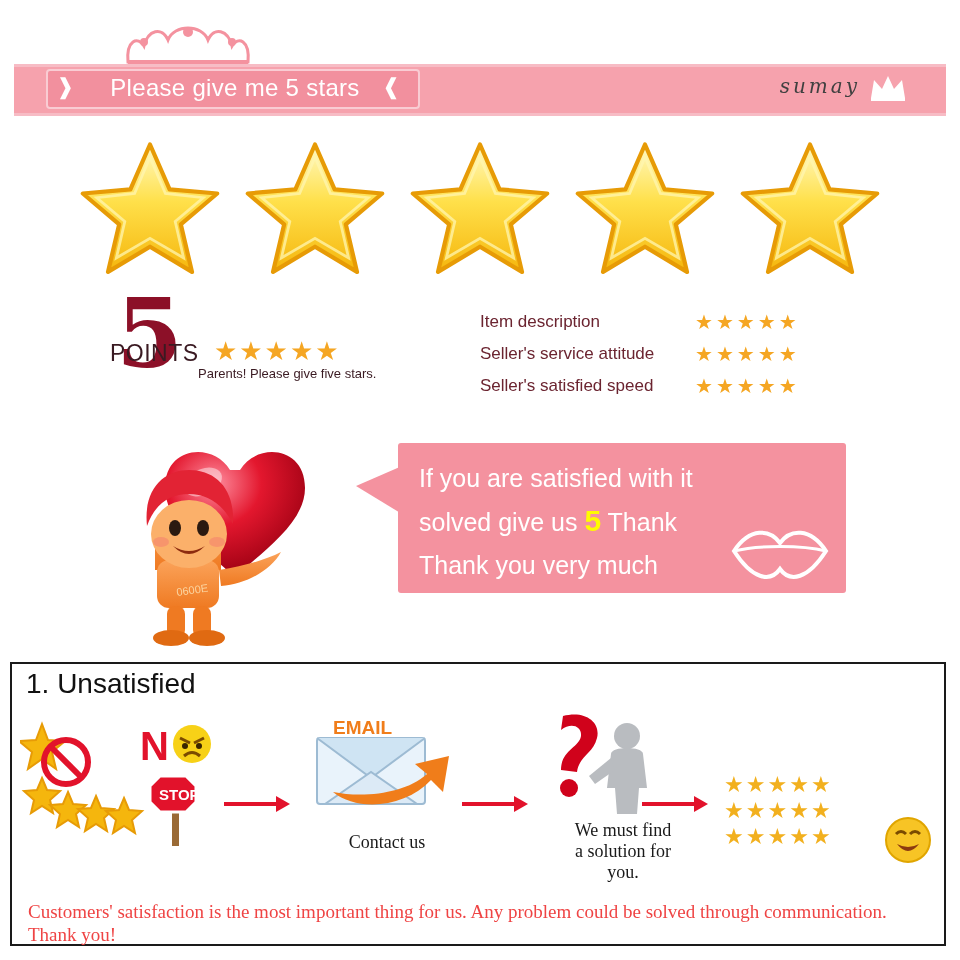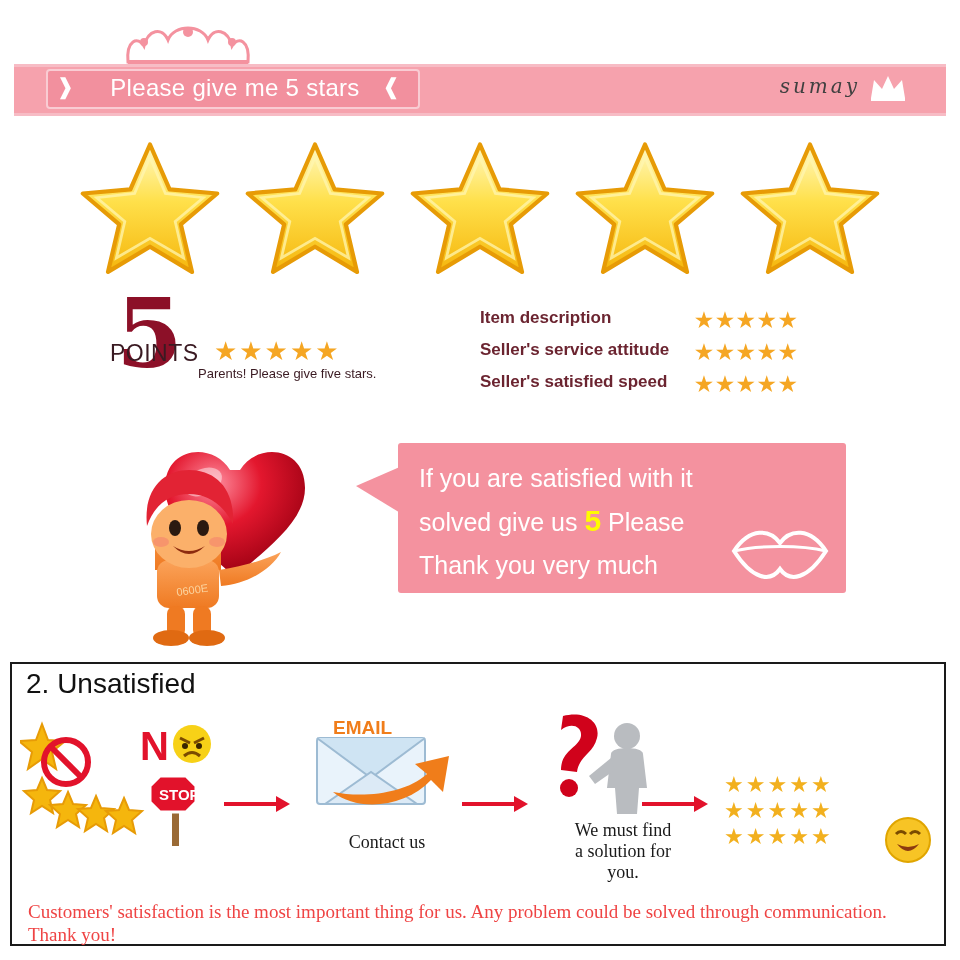--- a/index.html
+++ b/index.html
@@ -138,24 +138,23 @@
 
   
   .criteria {
     position: absolute;
     left: 480px;
     top: 308px;
     width: 370px;
   }
   .criteria-row {
     display: flex;
-    align-items: flex-start;
+    align-items: center;
     height: 28px;
     margin-bottom: 4px;
-    font-weight: bold;
   }
   .criteria-label {
     width: 215px;
     font-size: 17px;
     color: #6b2430;
   }
   .criteria-stars {
     font-size: 20px;
     color: #f5a623;
     letter-spacing: 3px;
@@ -391,31 +390,31 @@
     <text x="82" y="166" font-family="Liberation Sans, sans-serif" font-size="11" fill="#fbd4a0" transform="rotate(-8 82 166)">0600E</text>
   </svg>
 </div>
 
 <div class="bubble-tail"></div>
 <div class="bubble">
   <p class="line1">If you are satisfied with it</p>
   <p>
     <span>solved give us</span>
     <span class="five">5</span>
-    <span>Please</span>
+    <span>Thank</span>
   </p>
   <p>Thank you very much</p>
   <svg class="lips" viewBox="0 0 104 70">
     <path d="M6 34 C22 10 42 12 52 26 C62 12 82 10 98 34 C80 62 62 66 52 52 C42 66 24 62 6 34 Z" fill="none" stroke="#ffffff" stroke-width="4"></path>
     <path d="M6 34 C30 28 74 28 98 34" fill="none" stroke="#ffffff" stroke-width="3"></path>
   </svg>
 </div>
 
 <div class="unsat-box">
-  <div class="unsat-title">2. Unsatisfied</div>
+  <div class="unsat-title">1. Unsatisfied</div>
 
   <div class="flow">
 
     <div class="flow-item" style="left:8px; top:0; width:210px;">
       <svg viewBox="0 0 210 130" width="210" height="130">
         <g fill="#f5b60d" stroke="#e79b06" stroke-width="2">
           <path d="M22 8 L28 24 L45 25 L32 36 L36 53 L22 43 L8 53 L12 36 L-1 25 L16 24 Z"></path>
           <path d="M22 62 L27 74 L40 75 L30 84 L33 97 L22 90 L11 97 L14 84 L4 75 L17 74 Z"></path>
           <path d="M48 76 L53 88 L66 89 L56 98 L59 111 L48 104 L37 111 L40 98 L30 89 L43 88 Z"></path>
           <path d="M76 80 L81 92 L94 93 L84 102 L87 115 L76 108 L65 115 L68 102 L58 93 L71 92 Z"></path>

